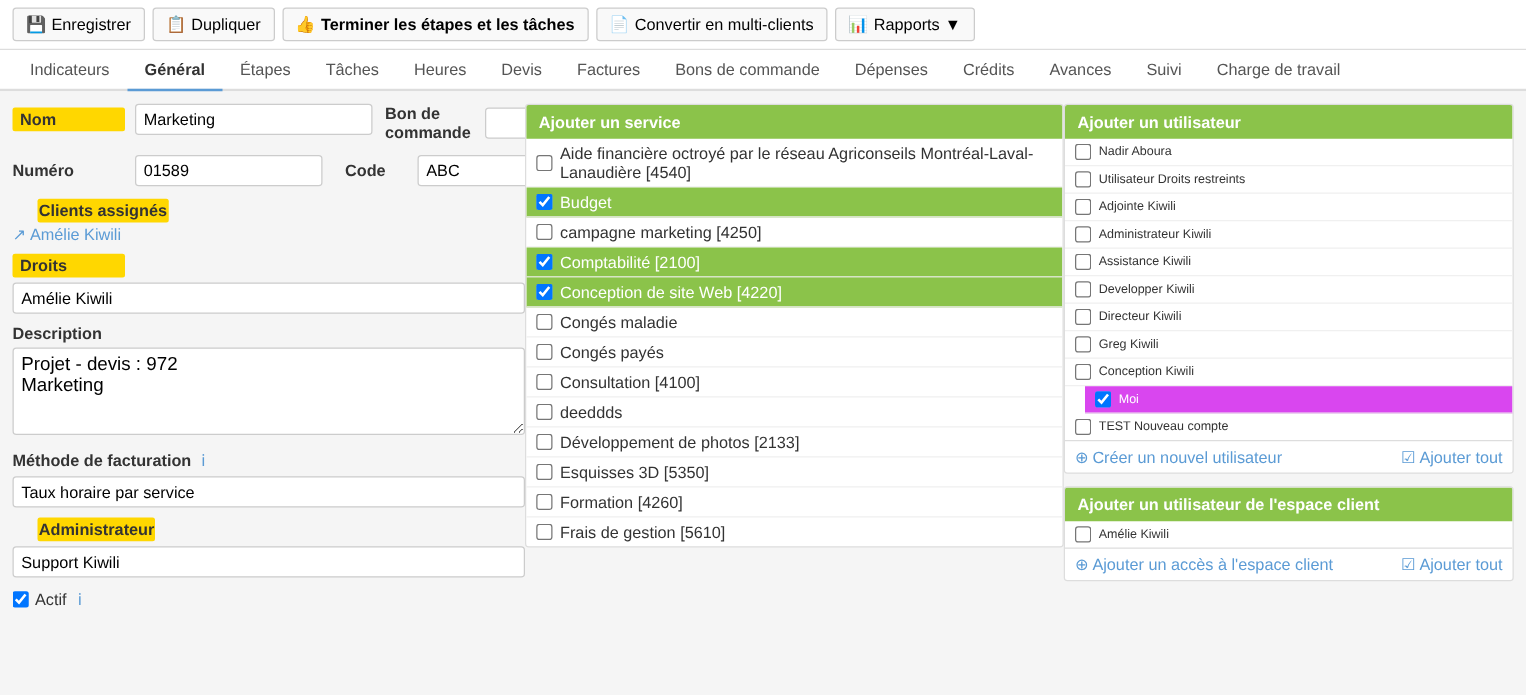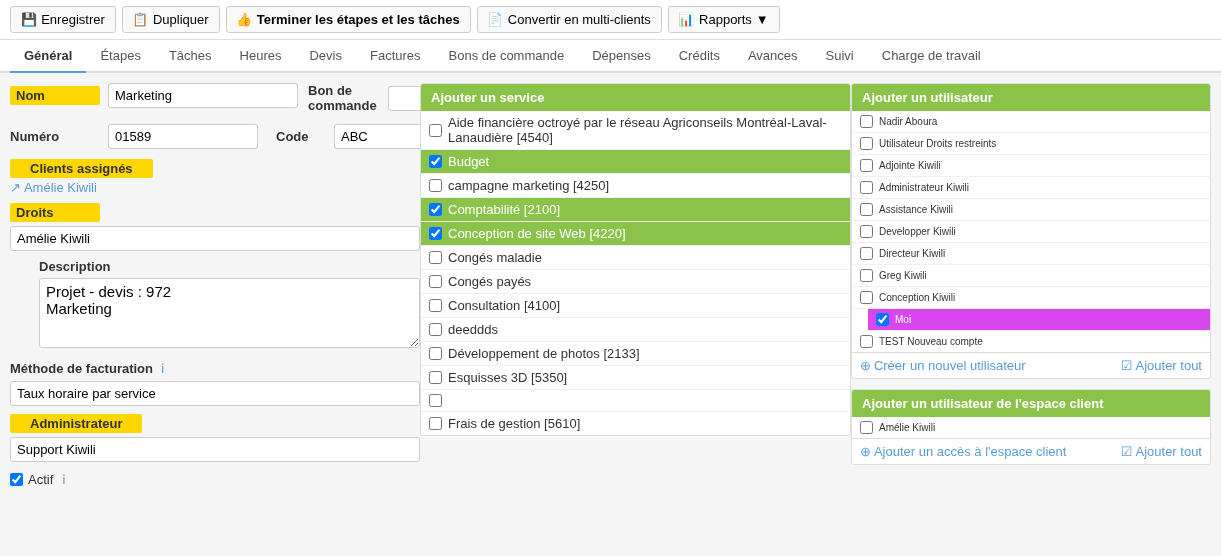--- a/index.html
+++ b/index.html
@@ -89,23 +89,24 @@
     .field-group {
       margin-bottom: 10px;
     }
     .field-group-label {
       font-weight: bold;
       margin-bottom: 4px;
     }
     .field-group-label.yellow-bg {
       background: #FFD700;
       display: inline-block;
-      padding: 2px 20px;
+      padding: 2px 1px;
       border-radius: 2px;
       margin-bottom: 2px;
+      margin-left: 20px;
     }
 
     .client-link {
       color: #5b9bd5;
       text-decoration: none;
       font-size: 13px;
       display: flex;
       align-items: center;
       gap: 3px;
     }
@@ -255,20 +256,21 @@
     <span>Convertir en multi-clients</span>
   </button>
   <button>
     <span>📊</span>
     <span>Rapports</span>
     <span>▼</span>
   </button>
 </div>
 
 <div class="nav-tabs">
+  <div class="nav-tab">Indicateurs</div>
   <div class="nav-tab active">Général</div>
   <div class="nav-tab">Étapes</div>
   <div class="nav-tab">Tâches</div>
   <div class="nav-tab">Heures</div>
   <div class="nav-tab">Devis</div>
   <div class="nav-tab">Factures</div>
   <div class="nav-tab">Bons de commande</div>
   <div class="nav-tab">Dépenses</div>
   <div class="nav-tab">Crédits</div>
   <div class="nav-tab">Avances</div>
@@ -312,21 +314,21 @@
 
     <div class="field-group" style="margin-bottom:8px;">
       <div class="form-label" style="margin-bottom:4px; background:#FFD700; display:inline-block; padding:2px 6px; border-radius:2px;">Droits</div>
       <div style="display:flex; align-items:center; gap:4px;">
         <select class="form-select" style="flex:1;">
           <option>Amélie Kiwili</option>
         </select>
       </div>
     </div>
 
-    <div class="field-group" style="margin-bottom:8px;margin-left:29px;">
+    <div class="field-group" style="margin-bottom:8px;">
       <div class="form-label" style="margin-bottom:4px;">Description</div>
       <textarea class="form-textarea" style="">Projet - devis : 972
 Marketing</textarea>
     </div>
 
     <div class="field-group" style="margin-bottom:8px;">
       <div style="display:flex; align-items:center; gap:4px; margin-bottom:4px;">
         <span class="form-label">Méthode de facturation</span>
         <span class="billing-info-icon">ℹ</span>
       </div>
@@ -393,20 +395,21 @@
           <div class="service-item">
       <input type="checkbox" style="">
       <span class="service-item-label">Développement de photos [2133]</span>
     </div>
           <div class="service-item">
       <input type="checkbox" style="">
       <span class="service-item-label">Esquisses 3D [5350]</span>
     </div>
           <div class="service-item">
       <input type="checkbox" style="">
+      <span class="service-item-label">Formation [4260]</span>
     </div>
           <div class="service-item">
       <input type="checkbox" style="">
       <span class="service-item-label">Frais de gestion [5610]</span>
     </div>
         </div>
     </div>
   </div>
 
   <div class="right-panel">

